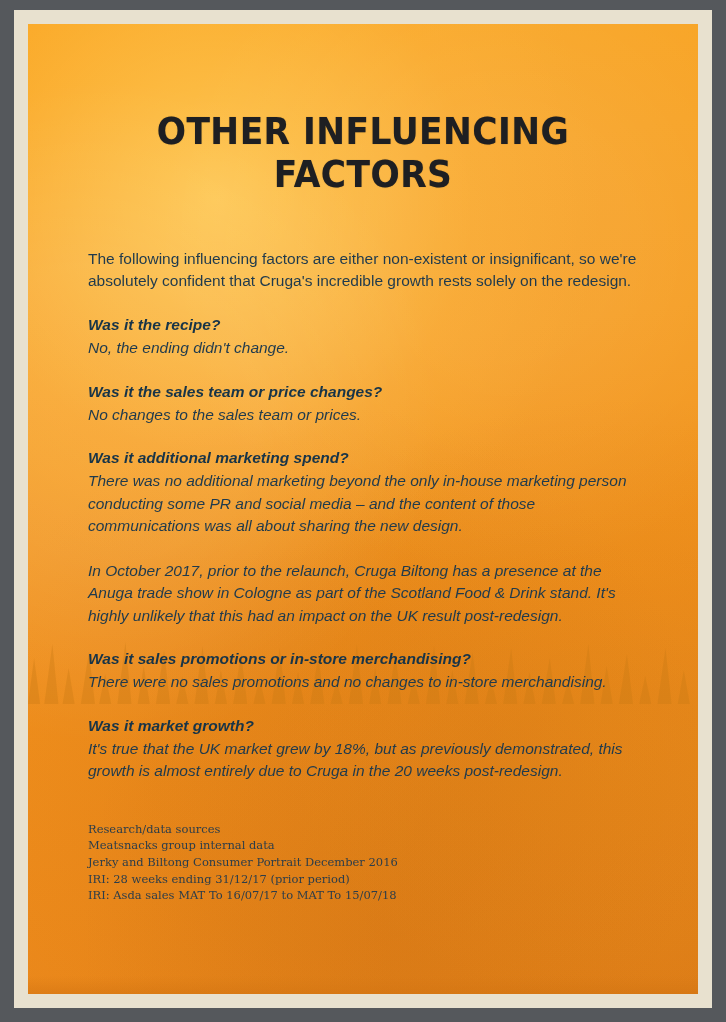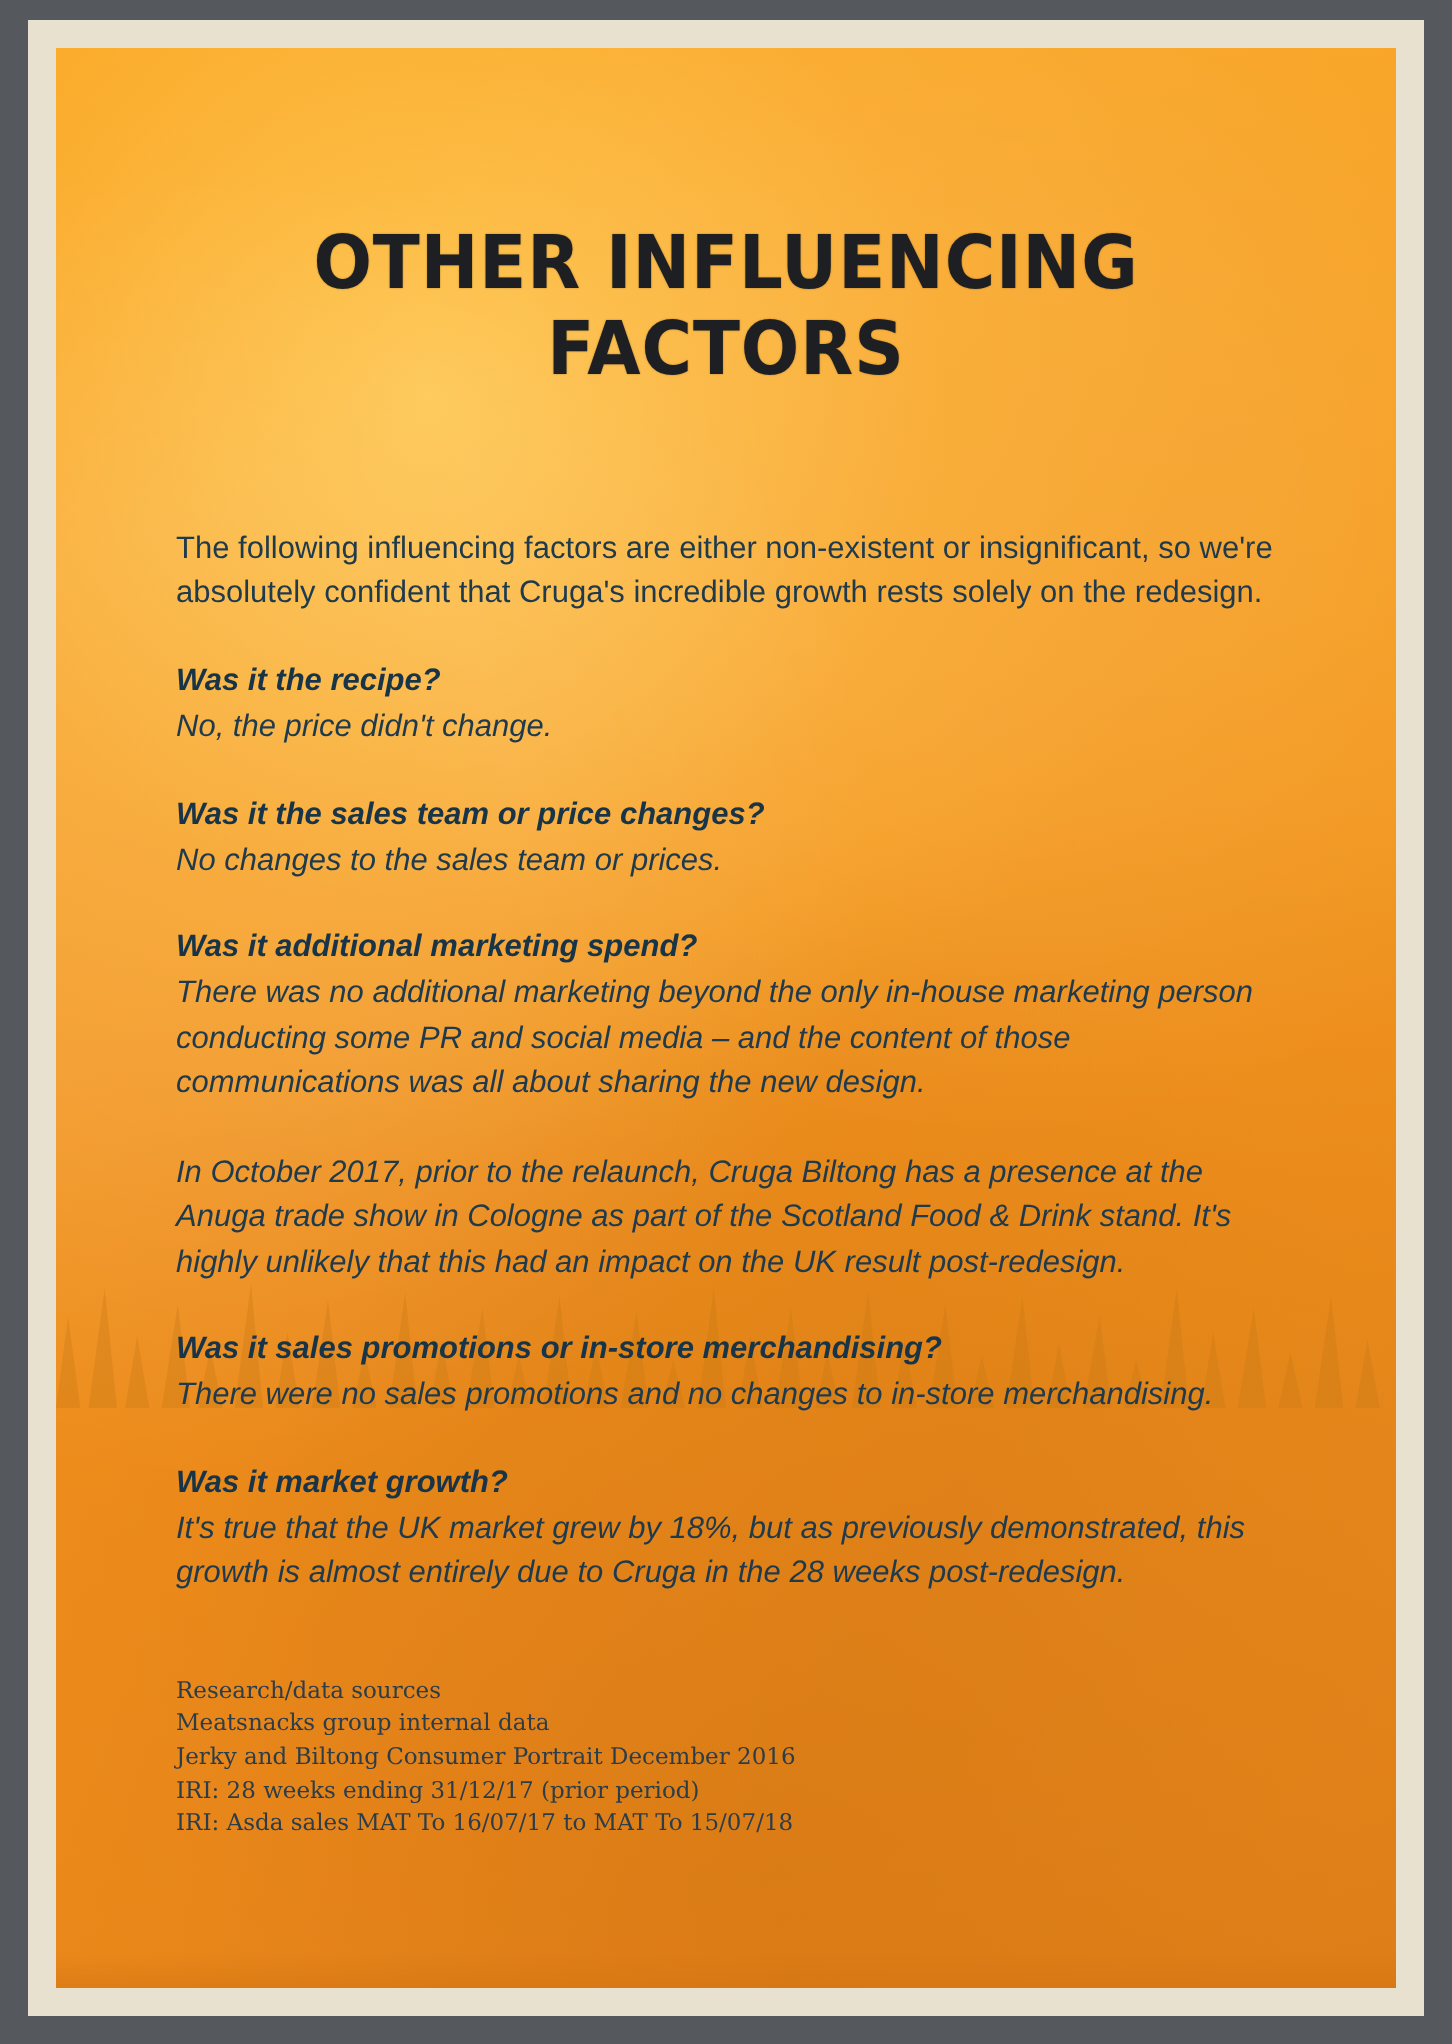--- a/index.html
+++ b/index.html
@@ -81,21 +81,21 @@
     font-weight: 700;
     font-size: 37px;
     letter-spacing: 0.5px;
     color: #1e1f22;
     text-transform: uppercase;
     transform: scaleX(0.93);
     text-shadow: 0 0 1px rgba(0,0,0,0.35);
   }
 
   .intro {
-    margin-top: 68px;
+    margin-top: 52px;
     font-size: 15.5px;
     line-height: 1.45;
     color: #1f3a4d;
     font-weight: 500;
   }
 
   .qa-block { margin-top: 22px; font-style: italic; }
   .qa-q {
     font-size: 15.5px;
     font-weight: 700;
@@ -179,21 +179,21 @@
       </div>
 
       <div class="poster-inner">
 
         <h1 class="title">OTHER INFLUENCING FACTORS</h1>
 
         <p class="intro">The following influencing factors are either non-existent or insignificant, so we're absolutely confident that Cruga's incredible growth rests solely on the redesign.</p>
 
         <div class="qa-block">
           <p class="qa-q">Was it the recipe?</p>
-          <p class="qa-a">No, the price didn't change.</p>
+          <p class="qa-a">No, the ending didn't change.</p>
         </div>
 
         <div class="qa-block">
           <p class="qa-q">Was it the sales team or price changes?</p>
           <p class="qa-a">No changes to the sales team or prices.</p>
         </div>
 
         <div class="qa-block">
           <p class="qa-q">Was it additional marketing spend?</p>
           <p class="qa-a">There was no additional marketing beyond the only in-house marketing person conducting some PR and social media – and the content of those communications was all about sharing the new design.</p>
@@ -203,21 +203,21 @@
           <p class="qa-a">In October 2017, prior to the relaunch, Cruga Biltong has a presence at the Anuga trade show in Cologne as part of the Scotland Food &amp; Drink stand. It's highly unlikely that this had an impact on the UK result post-redesign.</p>
         </div>
 
         <div class="qa-block">
           <p class="qa-q">Was it sales promotions or in-store merchandising?</p>
           <p class="qa-a">There were no sales promotions and no changes to in-store merchandising.</p>
         </div>
 
         <div class="qa-block">
           <p class="qa-q">Was it market growth?</p>
-          <p class="qa-a">It's true that the UK market grew by 18%, but as previously demonstrated, this growth is almost entirely due to Cruga in the 28 weeks post-redesign.</p>
+          <p class="qa-a">It's true that the UK market grew by 18%, but as previously demonstrated, this growth is almost entirely due to Cruga in the 20 weeks post-redesign.</p>
         </div>
 
         <div class="sources">
           <div>Research/data sources</div>
           <div>Meatsnacks group internal data</div>
           <div>Jerky and Biltong Consumer Portrait December 2016</div>
           <div>IRI: 28 weeks ending 31/12/17 (prior period)</div>
           <div>IRI: Asda sales MAT To 16/07/17 to MAT To 15/07/18</div>
         </div>
 

